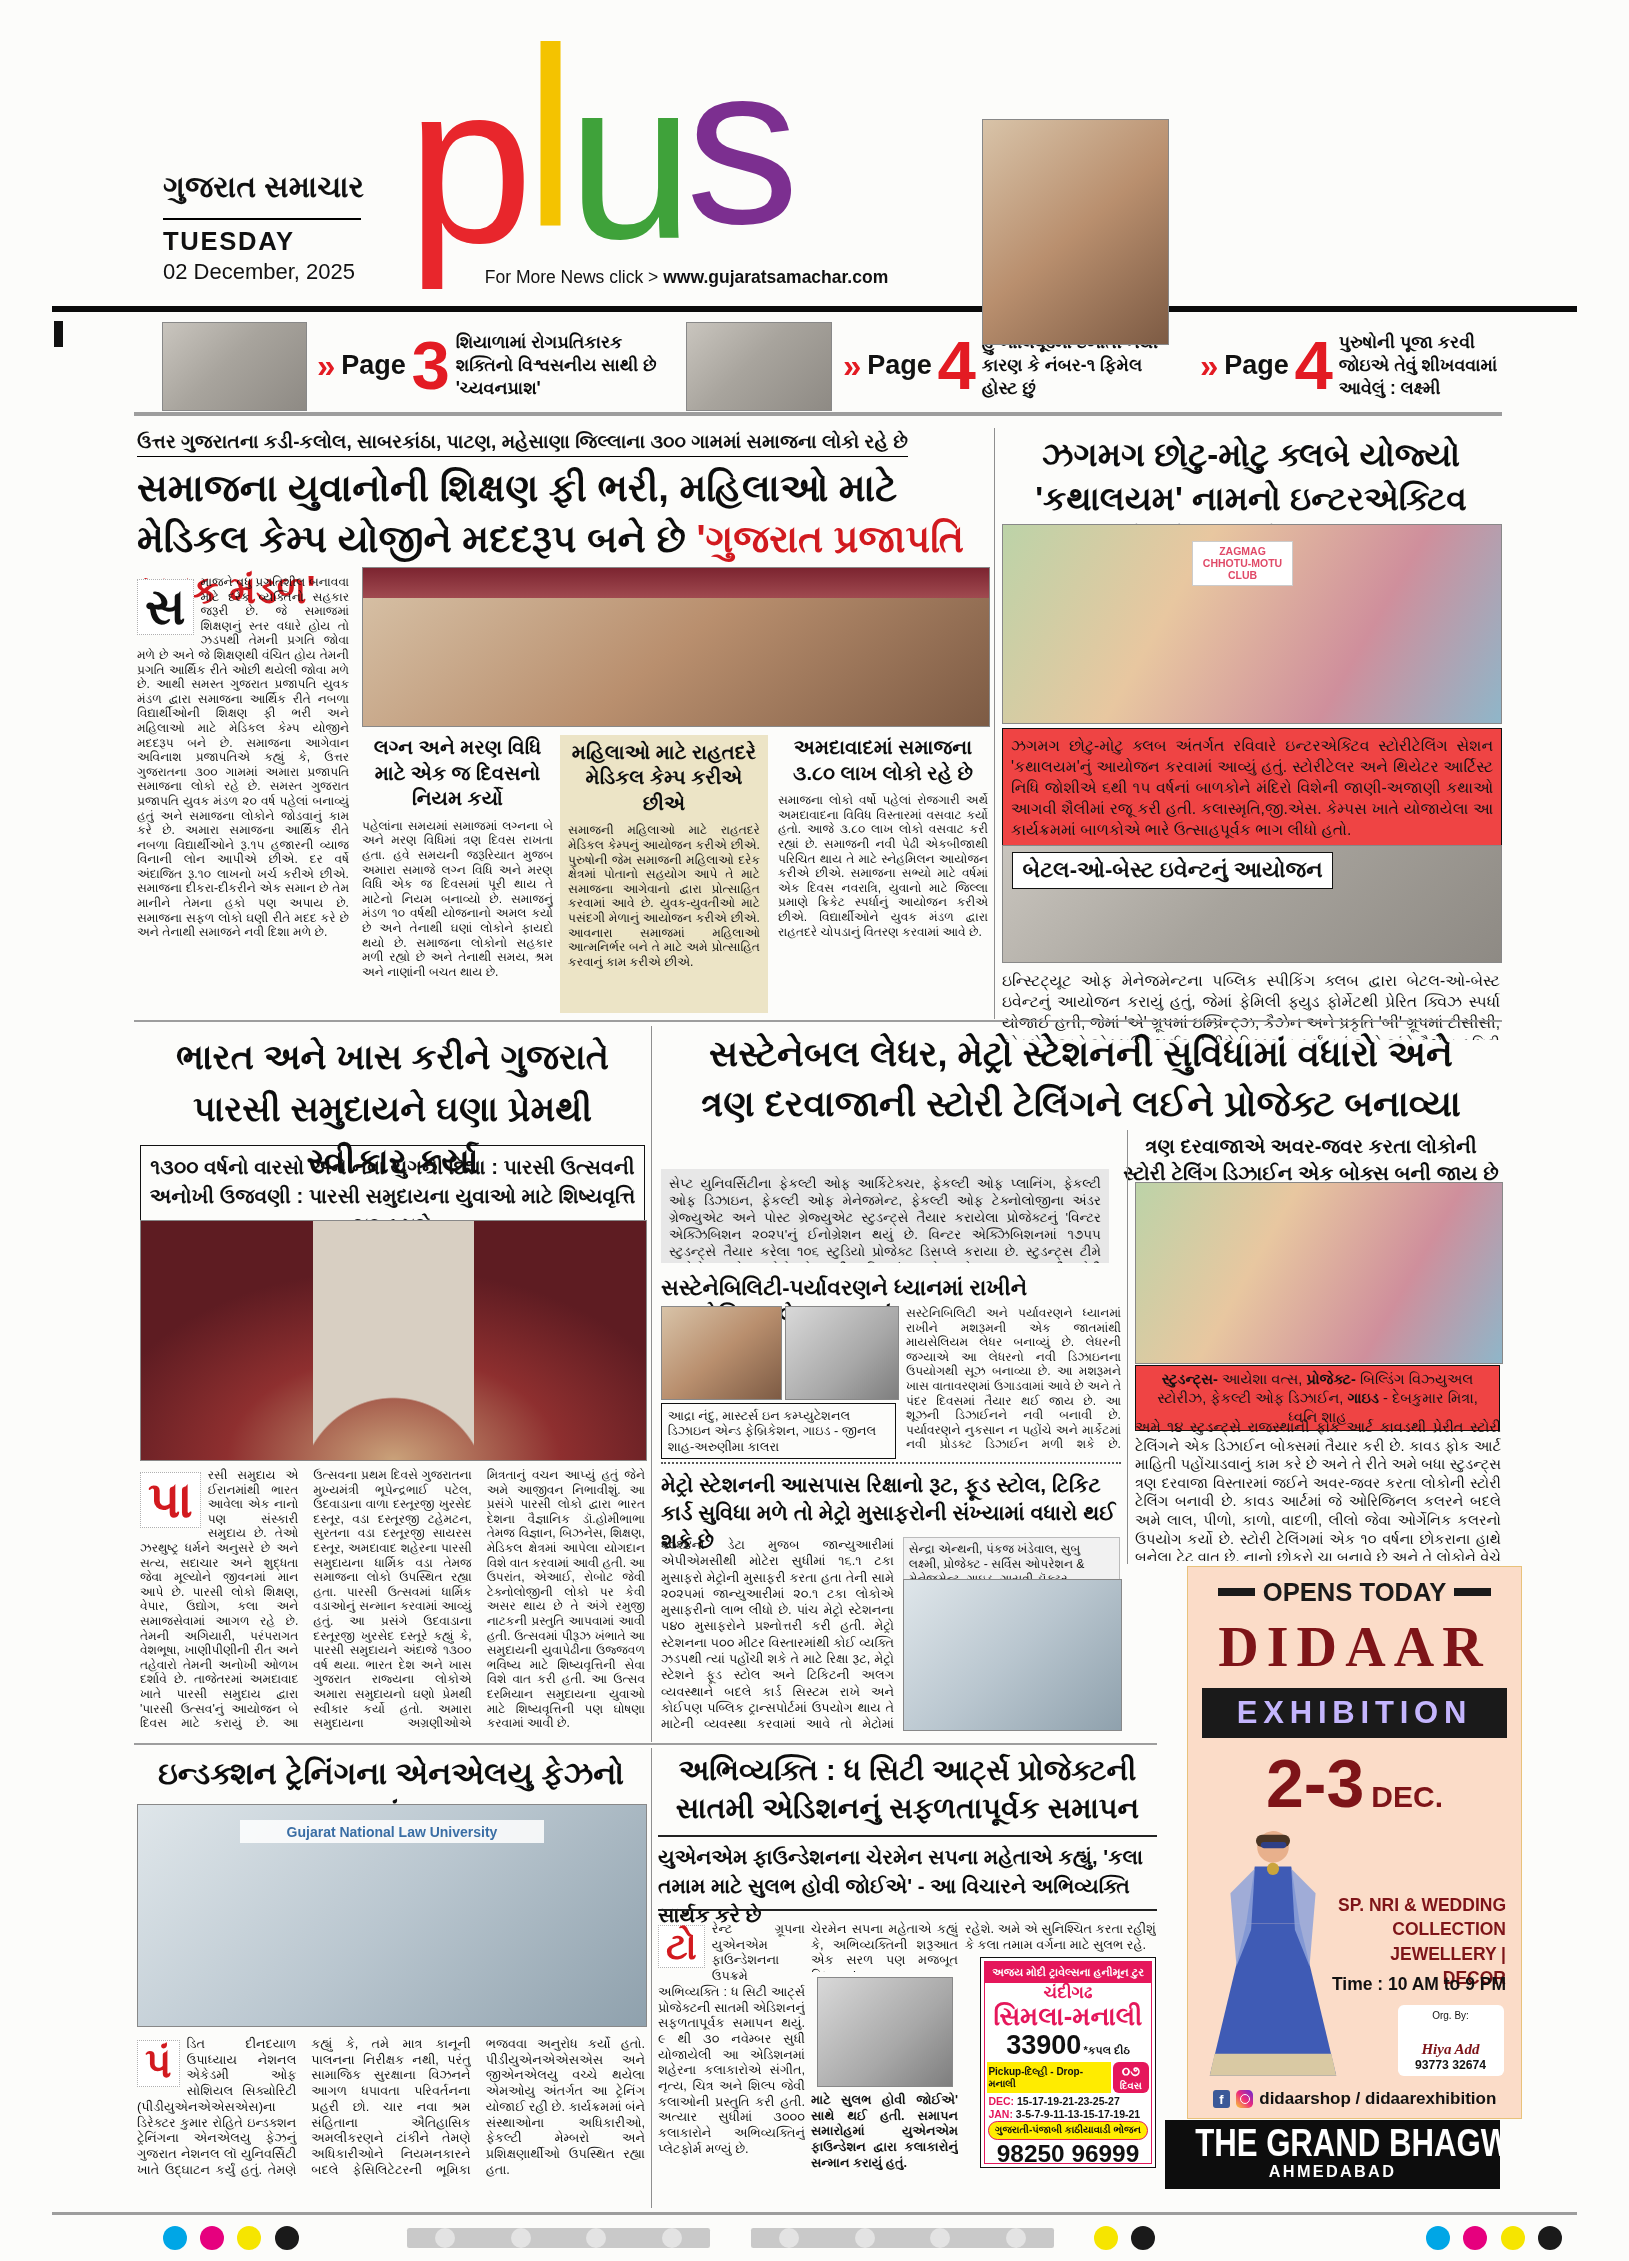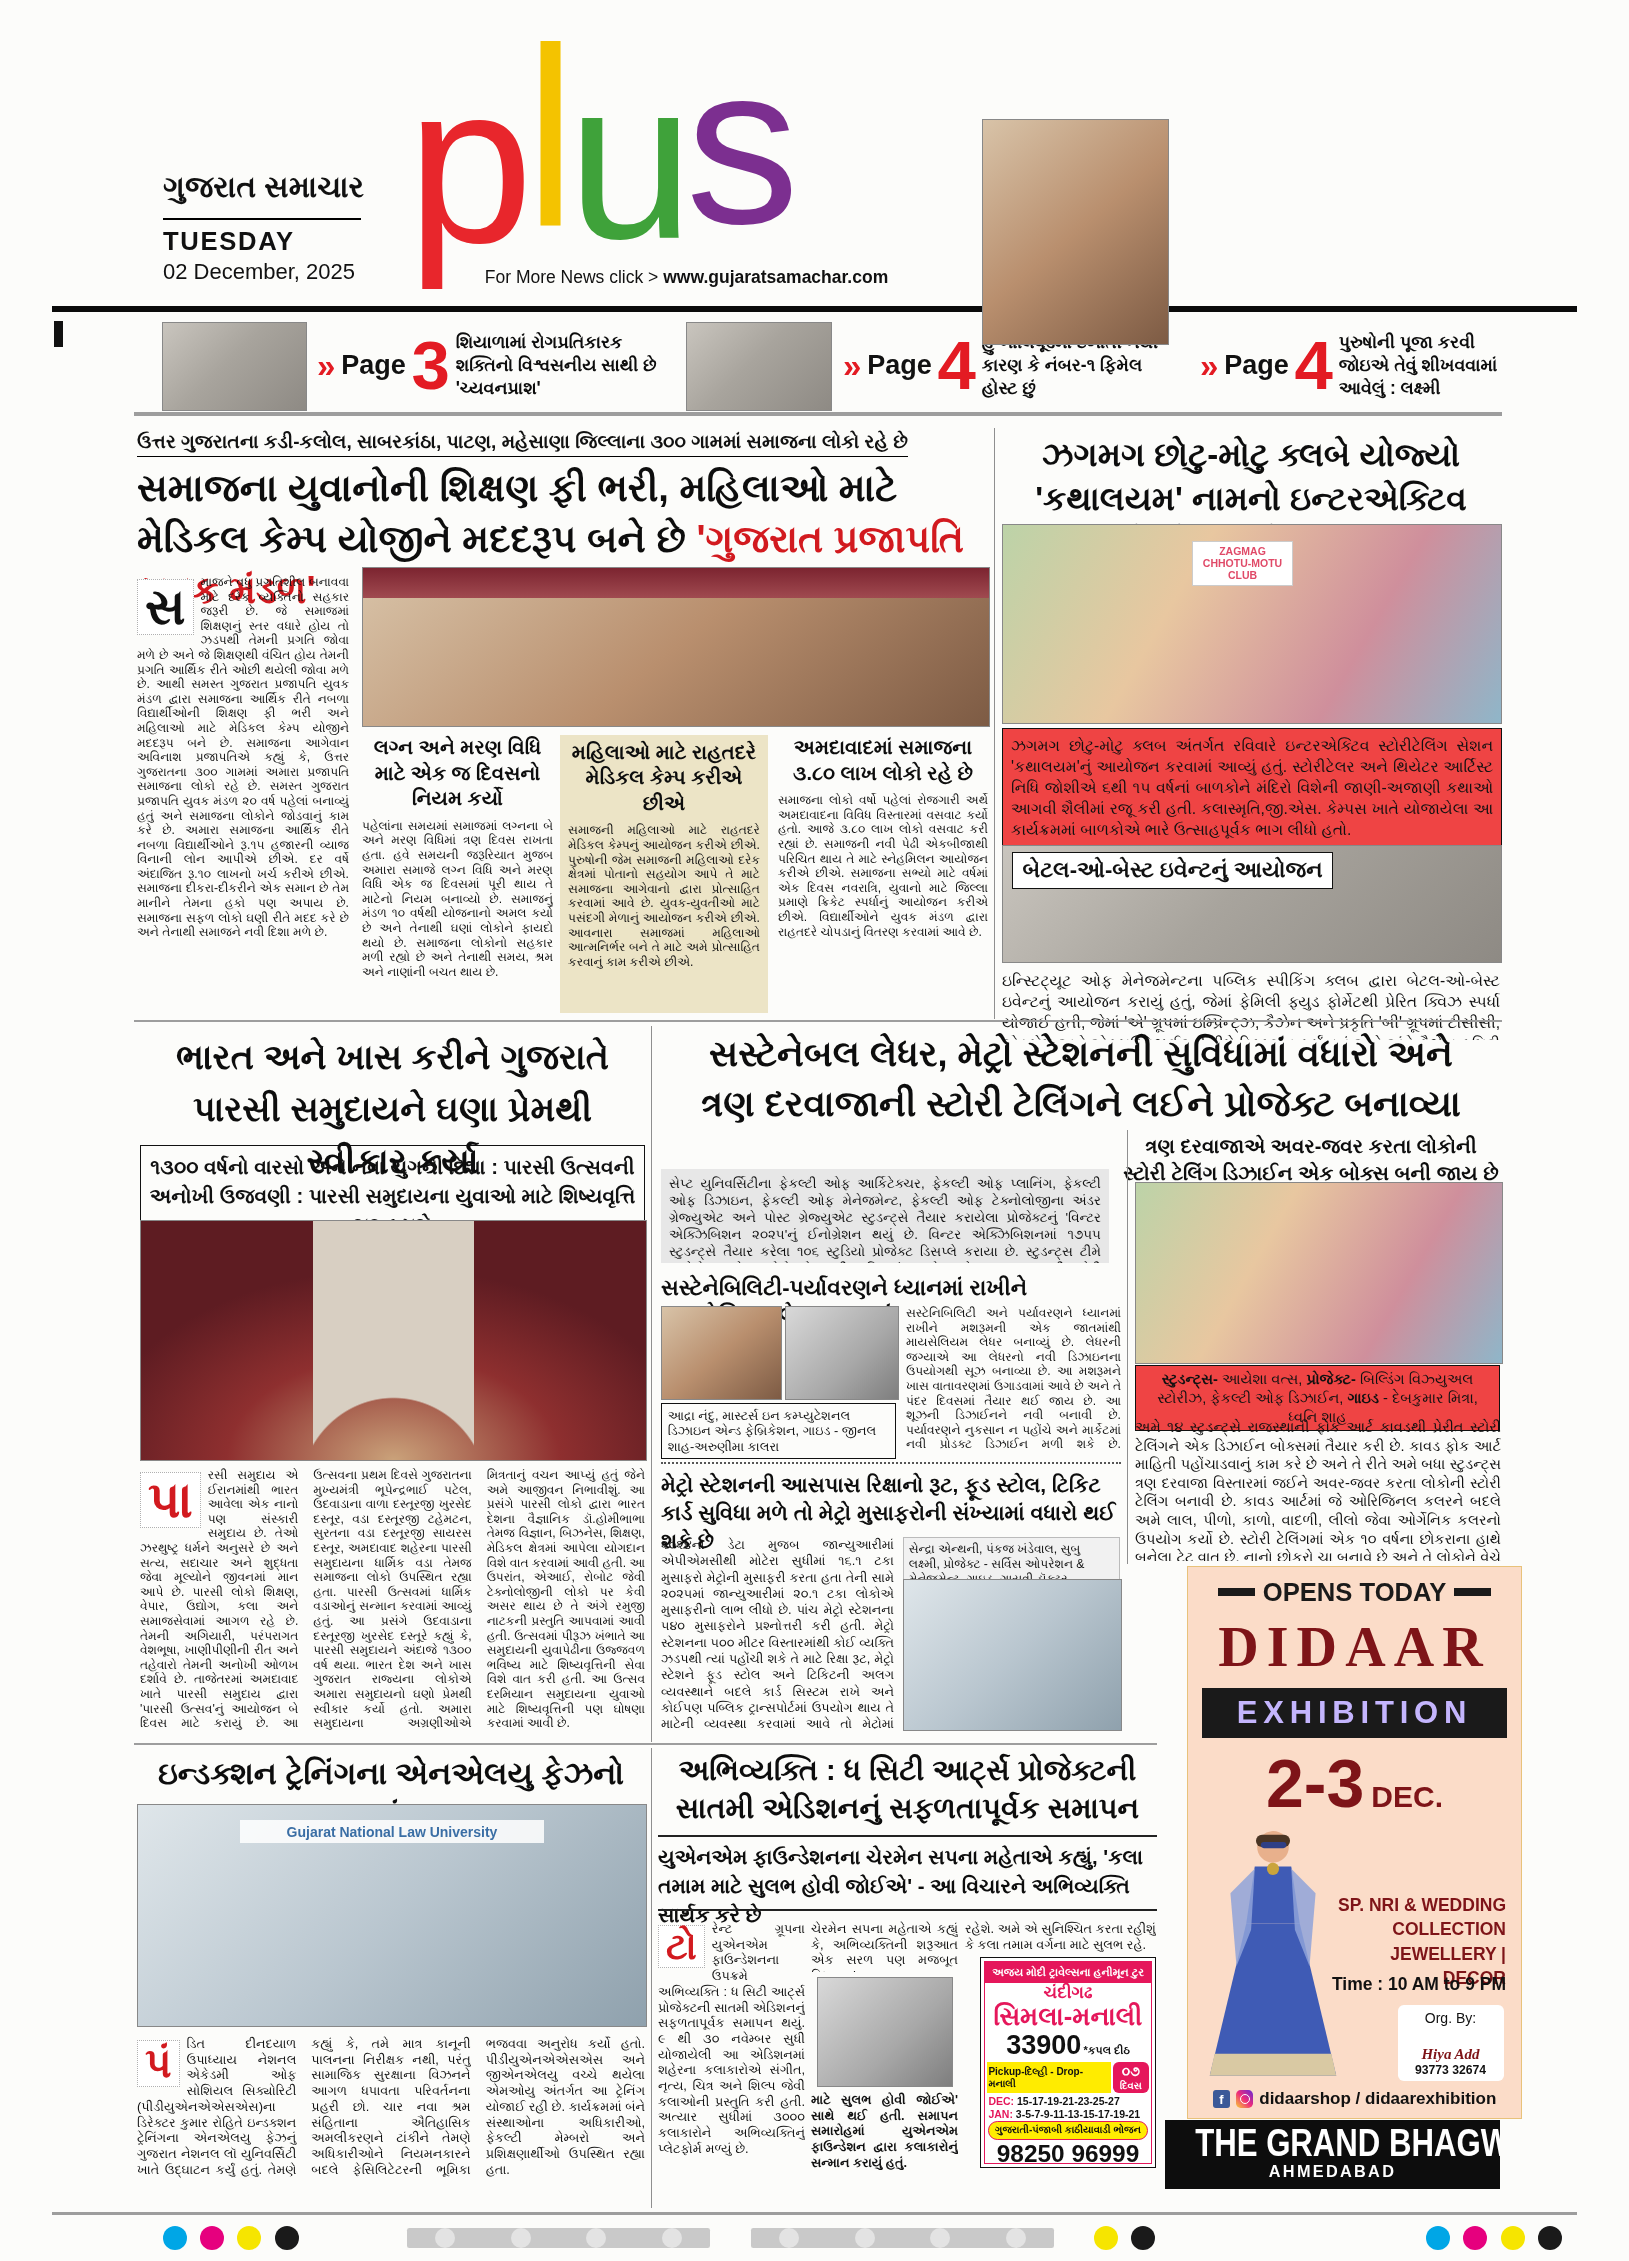--- a/index.html
+++ b/index.html
@@ -252,21 +252,21 @@
       <circle cx="60" cy="40" r="5" fill="#caa43c"></circle>
     </svg>
 
     <div style="position:absolute;right:15px;top:326px;width:175px;text-align:right;color:#7e1418;font-weight:800;font-size:17.5px;line-height:24.4px;">
       <div>SP. NRI &amp; WEDDING</div>
       <div>COLLECTION</div>
       <div>JEWELLERY | DECOR</div>
     </div>
     <div style="position:absolute;right:15px;top:407px;font-weight:800;font-size:17.5px;color:#111;">Time : 10 AM to 9 PM</div>
     <div style="position:absolute;right:17.5px;top:438px;width:99px;background:#fff;border-radius:5.8px;text-align:center;padding:4.7px 3.5px;">
-      <div style="font-size:14px;">Org. By:</div>
+      <div style="font-size:10px;">Org. By:</div>
       <div style="width:15px;height:17.5px;margin:1.2px auto;background:linear-gradient(135deg,#d5press 0,#c2187e 0%,#7c2f90 100%);clip-path:polygon(0 0,100% 20%,30% 100%);"></div>
       <div style="font-family:'Liberation Serif','DejaVu Serif',serif;font-style:italic;font-weight:700;font-size:15px;color:#7e1418;">Hiya Add</div>
       <div style="font-size:12.2px;font-weight:800;">93773 32674</div>
     </div>
     <div style="position:absolute;left:0;right:0;top:522px;display:flex;align-items:center;justify-content:center;gap:5.8px;">
       <span style="width:17.5px;height:17.5px;background:#3b5998;border-radius:2.9px;display:inline-flex;align-items:center;justify-content:center;color:#fff;font-weight:800;font-size:12.8px;">f</span>
       <span style="width:17.5px;height:17.5px;background:linear-gradient(45deg,#f9ce34,#ee2a7b,#6228d7);border-radius:4.7px;display:inline-flex;align-items:center;justify-content:center;">
           <span style="width:8.1px;height:8.1px;border:1.7px solid #fff;border-radius:50%;display:block;"></span>
         </span>
       <span style="font-size:17px;font-weight:800;">didaarshop / didaarexhibition</span>

